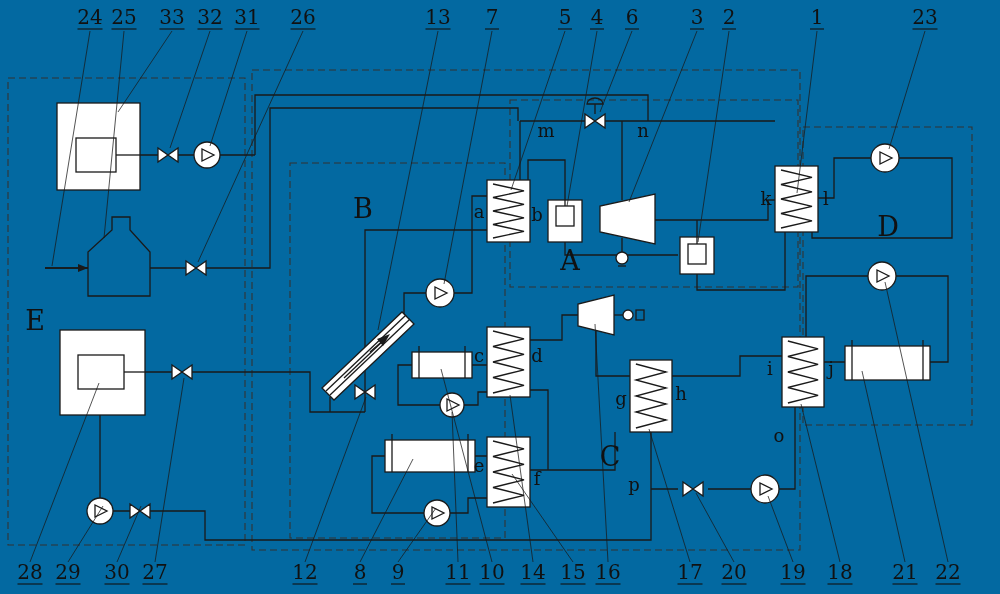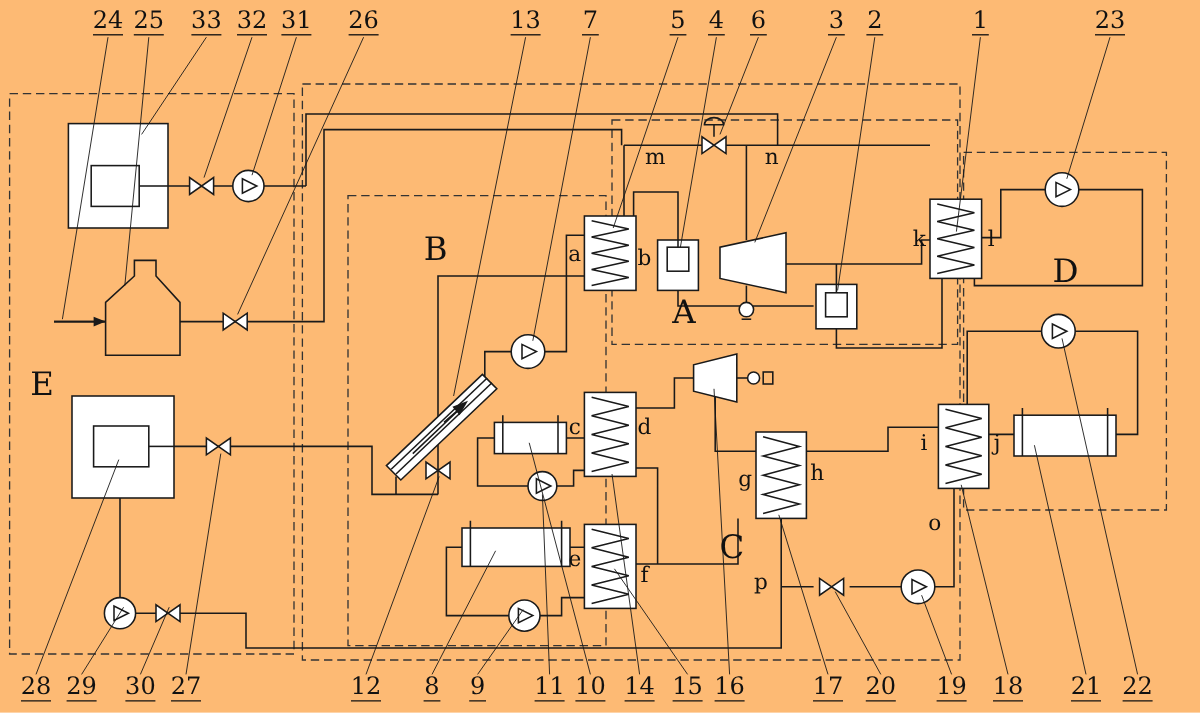--- a/index.html
+++ b/index.html
@@ -1,16 +1,16 @@
 <!DOCTYPE html>
 <html><head>
 <meta charset="utf-8">
 <style>
   html,body{margin:0;padding:0;background:#ffffff;}
-  .stage{width:1000px;height:594px;background:#fdba74;position:relative;overflow:hidden;
+  .stage{width:1000px;height:594px;background:#0369a1;position:relative;overflow:hidden;
          font-family:"DejaVu Serif",serif;text-align:center;}
   svg{display:block;}
   .pipe{stroke:#1a1a1a;stroke-width:1.3;fill:none;}
   .sym{stroke:#1a1a1a;stroke-width:1.3;fill:none;stroke-linejoin:miter;}
   .symw{stroke:#1a1a1a;stroke-width:1.3;fill:#ffffff;}
   .boundary{stroke:#333;stroke-width:1.1;fill:none;stroke-dasharray:7 4;}
   .leader{stroke:#1a1a1a;stroke-width:0.75;fill:none;}
   .num{font:20px "DejaVu Serif",serif;fill:#111;}
   .sec{font:27px "DejaVu Serif",serif;fill:#111;}
   .comp{font:18px "DejaVu Serif",serif;fill:#111;}

